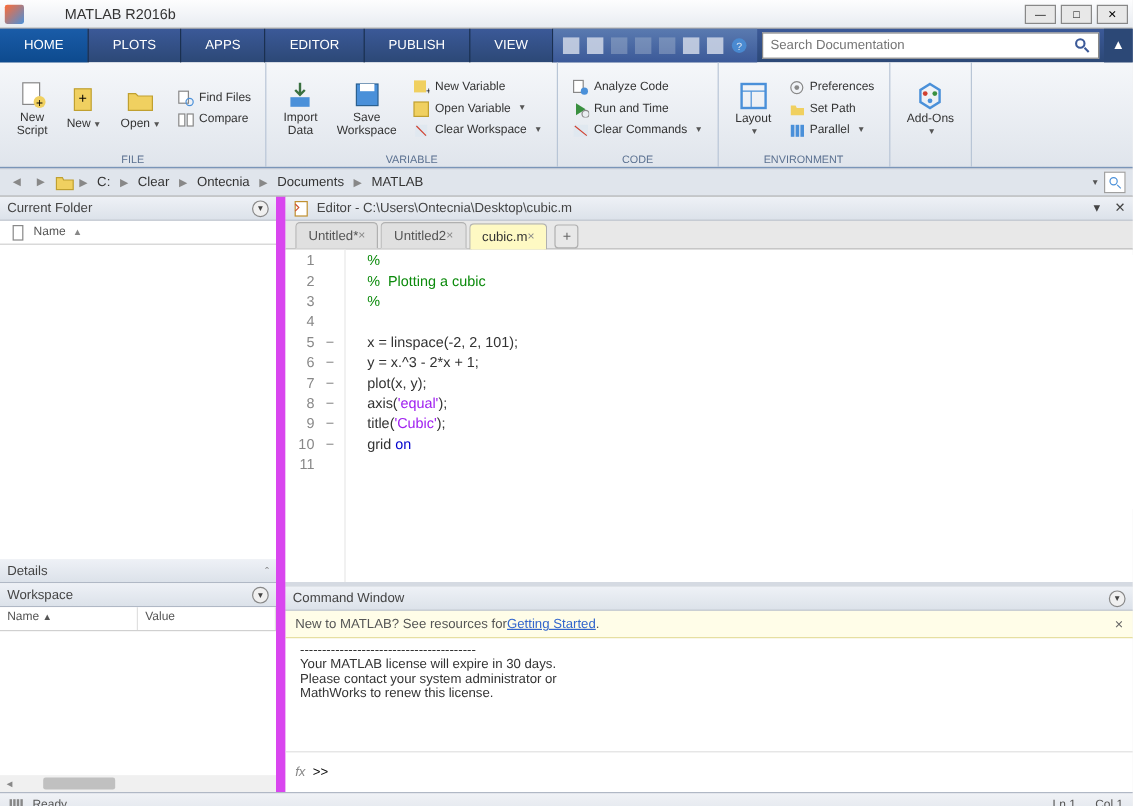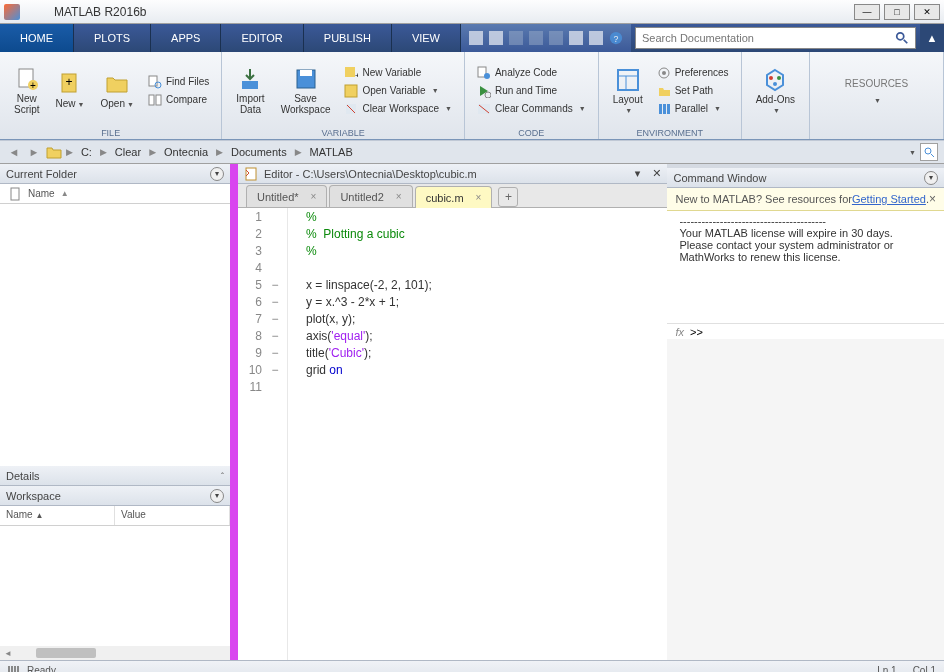--- a/index.html
+++ b/index.html
@@ -54,49 +54,49 @@
     .name-header { height: 20px; border-bottom: 1px solid #d0d0d0; display: flex; align-items: center; padding: 0 8px; gap: 6px; font-size: 10px; color: #555; }
     .file-icon { width: 14px; height: 14px; }
     .details-panel { height: 20px; justify-content: space-between; }
     .workspace-content { height: 140px; background: #fff; }
     .ws-headers { display: flex; height: 20px; border-bottom: 1px solid #d0d0d0; }
     .ws-col { flex: 1; padding: 3px 6px; font-size: 10px; color: #555; border-right: 1px solid #e0e0e0; }
     .ws-scroll { height: 14px; background: #f0f0f0; display: flex; align-items: center; }
     .ws-scroll-thumb { width: 60px; height: 10px; background: #c0c0c0; margin-left: 20px; border-radius: 2px; }
     
     
-    .right-area { flex: 1; display: flex; flex-direction: row; }
+    .right-area { flex: 1; display: flex; flex-direction: column; }
     
     
     .editor-container { flex: 1; display: flex; flex-direction: column; }
     .editor-header { height: 20px; background: linear-gradient(#eef1f6, #dce2ea); border-bottom: 1px solid #b0b8c5; display: flex; align-items: center; padding: 0 6px; font-size: 11px; color: #444; gap: 6px; }
     .editor-icon { width: 14px; height: 14px; }
     .editor-tabs { height: 24px; background: #e8e8e8; display: flex; align-items: flex-end; padding-left: 8px; border-bottom: 1px solid #b0b0b0; }
-    .editor-tab { height: 22px; padding: 0 10px; background: #e0e0e0; border: 1px solid #b0b0b0; border-bottom: none; margin-right: 2px; display: flex; align-items: center; gap: 12px; font-size: 11px; color: #555; cursor: pointer; border-radius: 4px 4px 0 0; }
+    .editor-tab { height: 22px; padding: 0 10px; background: #e0e0e0; border: 1px solid #b0b0b0; border-bottom: none; margin-right: 2px; display: flex; align-items: center; gap: 0; font-size: 11px; color: #555; cursor: pointer; border-radius: 4px 4px 0 0; }
     .editor-tab.active { background: #fef9c3; color: #333; position: relative; top: 1px; }
     .tab-close { font-size: 10px; color: #888; }
     .tab-plus { width: 20px; height: 20px; border: 1px solid #b0b0b0; display: flex; align-items: center; justify-content: center; margin-left: 4px; cursor: pointer; font-size: 12px; color: #666; border-radius: 3px; }
     .editor-content { flex: 1; background: #fff; display: flex; font-family: 'Courier New', monospace; font-size: 12px; overflow: hidden; }
     .gutter { width: 50px; background: #fff; border-right: 1px solid #e8e8e8; padding-top: 2px; }
     .line-row { height: 17px; display: flex; }
     .line-num { width: 28px; text-align: right; color: #888; padding-right: 4px; }
     .line-mark { width: 18px; text-align: center; color: #888; }
     .code-area { flex: 1; padding-top: 2px; padding-left: 8px; white-space: pre; }
     .code-line { height: 17px; color: #333; }
     .comment { color: #0b8a0b; }
     .string { color: #a020f0; }
     .keyword { color: #0000cd; }
     
     
     .cmd-window { height: 175px; border-top: 4px solid #d5dae2; display: flex; flex-direction: column; }
     .banner { background: #fffde8; border-bottom: 1px solid #e0d890; padding: 4px 8px; font-size: 11px; color: #555; display: flex; align-items: center; }
     .banner a { color: #3366cc; }
     .banner .close-x { color: #666; cursor: pointer; font-size: 12px; }
     .cmd-content { flex: 1; background: #fff; padding: 4px 12px; font-family: 'Courier New', monospace; font-size: 11px; color: #333; overflow: hidden; }
-    .fx-row { height: 16px; background: #fff; border-top: 1px solid #e0e0e0; display: flex; align-items: center; padding: 0 8px; font-family: 'Courier New', monospace; font-size: 11px; }
+    .fx-row { height: 34px; background: #fff; border-top: 1px solid #e0e0e0; display: flex; align-items: center; padding: 0 8px; font-family: 'Courier New', monospace; font-size: 11px; }
     .fx-label { color: #888; font-style: italic; margin-right: 6px; }
     
     
     .status-bar { height: 20px; background: linear-gradient(#f0f2f6, #e0e5ec); border-top: 1px solid #b0b8c5; display: flex; align-items: center; padding: 0 8px; font-size: 10px; color: #555; }
     .status-bar .bars { display: flex; gap: 1px; margin-right: 8px; }
     .status-bar .bar { width: 2px; height: 10px; background: #888; }
   </style>
 </head>
 <body>
 
@@ -312,26 +312,20 @@
           <polygon points="12,2 20,7 20,17 12,22 4,17 4,7" fill="none" stroke="#4a90d9" stroke-width="2"></polygon>
           <circle cx="8" cy="10" r="2" fill="#d04030"></circle>
           <circle cx="16" cy="10" r="2" fill="#3a9040"></circle>
           <circle cx="12" cy="16" r="2" fill="#4a90d9"></circle>
         </svg>
       <span>Add-Ons</span>
       <span class="dropdown-arrow">▼</span>
     </div>
   </div>
 
-  <div class="tool-group" style="flex:1;justify-content:center">
-    <div class="tool-big" style="color:#777">
-      <span>RESOURCES</span>
-      <span class="dropdown-arrow" style="margin-top:6px">▼</span>
-    </div>
-  </div>
 </div>
 
 <div class="path-bar">
   <div class="nav-arrow">◄</div>
   <div class="nav-arrow">►</div>
   <svg class="path-folder-icon" viewBox="0 0 16 14">
       <path d="M1 3h5l1 2h8v8H1z" fill="#f0d060" stroke="#c0a030"></path>
     </svg>
   <span class="path-sep">▶</span>
   <span class="path-crumb">C:</span>

